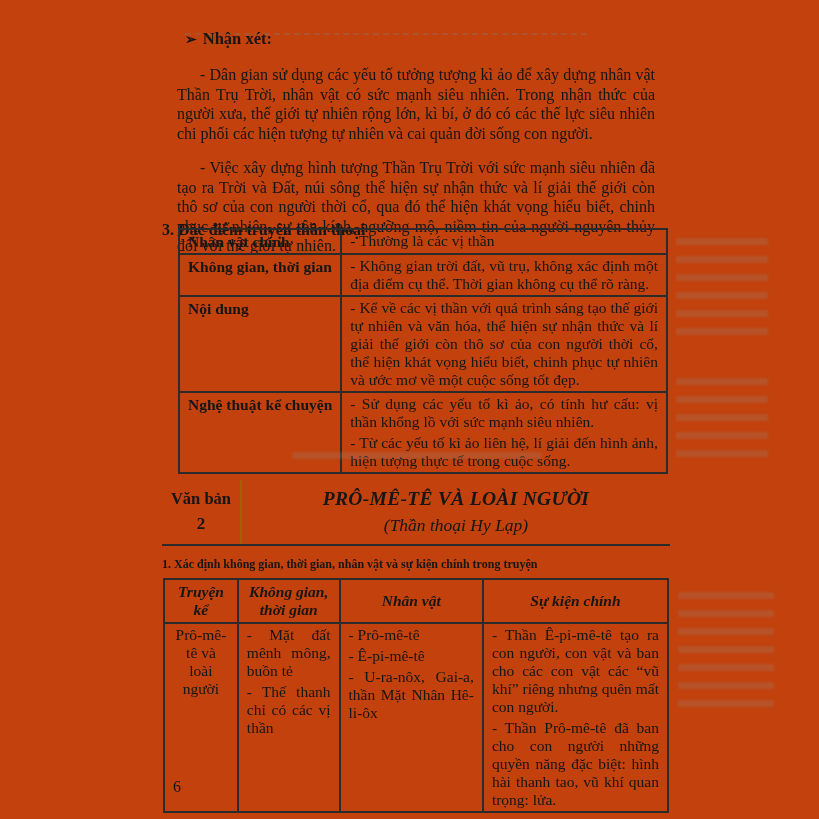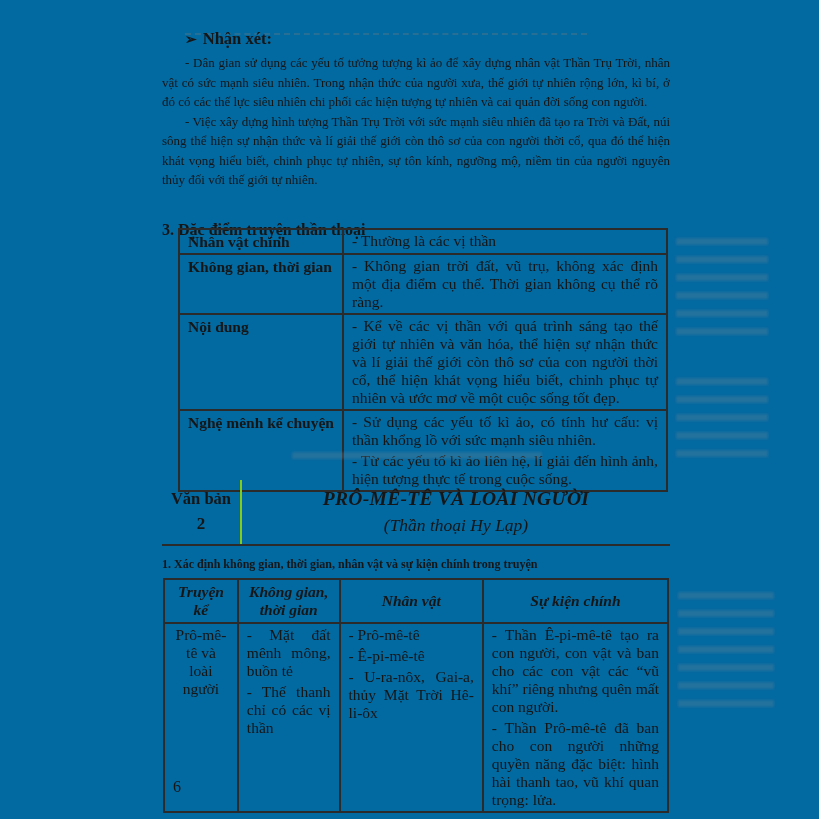--- a/index.html
+++ b/index.html
@@ -1,41 +1,41 @@
 <!DOCTYPE html>
 <html><head>
 <meta charset="utf-8">
 <style>
   html,body{margin:0;padding:0;background:#ffffff;}
   .page{
     position:relative;
     width:819px;height:819px;
-    background:#0369a1;
+    background:#c2410c;
     font-family:"Liberation Serif", serif;
     color:#161616;
     overflow:hidden;
   }
   
   .sec-remark{position:absolute;top:28px;left:162px;width:508px;}
   .remark-head{font-weight:700;font-size:16.5px;margin:0 0 3px 23px;line-height:21px;}
   .arrow-icon{font-size:14px;margin-right:6px;}
-  .remark-para{margin:0;text-align:justify;text-indent:23px;font-size:13px;line-height:19.5px;}
+  .remark-para{margin:15px;text-align:justify;text-indent:23px;font-size:16px;line-height:19.5px;}
   
   .sec-h3{position:absolute;top:220px;left:162px;width:508px;font-weight:700;font-size:16px;line-height:20px;}
   .sec-table1{position:absolute;top:228px;left:178px;}
   table{border-collapse:collapse;}
   .tbl{font-size:15.5px;line-height:18px;}
   .tbl td,.tbl th{border:2px solid #2b2b2b;vertical-align:top;padding:2px 8px;}
   .t1{width:490px;}
   .t1 .label-cell{font-weight:700;padding-top:3px;white-space:nowrap;}
   .cell-para{text-align:justify;}
   .cell-para + .cell-para{margin-top:3px;}
   
   .sec-vanban{position:absolute;top:480px;left:162px;width:508px;display:flex;border-bottom:2px solid #2b2b2b;height:64px;}
-  .vb-left{width:78px;border-right:2px solid #84cc16;text-align:center;padding-top:7px;}
+  .vb-left{width:78px;border-right:2px solid #a16207;text-align:center;padding-top:7px;}
   .vb-label{font-weight:700;font-size:16.5px;line-height:24px;}
   .vb-number{font-weight:700;font-size:17px;line-height:26px;}
   .vb-right{flex:1;text-align:center;padding-top:5px;}
   .vb-title{font-weight:700;font-style:italic;font-size:19.5px;line-height:27px;letter-spacing:.3px;}
   .vb-subtitle{font-style:italic;font-size:17.5px;line-height:26px;}
   
   .sec-h1{position:absolute;top:554px;left:162px;width:520px;font-weight:700;font-size:12px;line-height:20px;}
   .sec-table2{position:absolute;top:578px;left:163px;}
   .t2{width:506px;}
   .t2 th{font-weight:700;font-style:italic;text-align:center;vertical-align:middle;padding:3px 4px;font-size:15.5px;line-height:18px;}
@@ -89,21 +89,21 @@
             <div class="cell-para">- Không gian trời đất, vũ trụ, không xác định một địa điểm cụ thể. Thời gian không cụ thể rõ ràng.</div>
           </td>
       </tr>
       <tr>
         <td class="label-cell">Nội dung</td>
         <td>
             <div class="cell-para">- Kể về các vị thần với quá trình sáng tạo thế giới tự nhiên và văn hóa, thể hiện sự nhận thức và lí giải thế giới còn thô sơ của con người thời cổ, thể hiện khát vọng hiểu biết, chinh phục tự nhiên và ước mơ về một cuộc sống tốt đẹp.</div>
           </td>
       </tr>
       <tr>
-        <td class="label-cell">Nghệ mênh kể chuyện</td>
+        <td class="label-cell">Nghệ thuật kể chuyện</td>
         <td>
             <div class="cell-para">- Sử dụng các yếu tố kì ảo, có tính hư cấu: vị thần khổng lồ với sức mạnh siêu nhiên.</div>
             <div class="cell-para">- Từ các yếu tố kì ảo liên hệ, lí giải đến hình ảnh, hiện tượng thực tế trong cuộc sống.</div>
           </td>
       </tr>
     </tbody>
   </table>
 
   <div class="ghost ghost-a"></div>
   <div class="ghost ghost-b"></div>
@@ -140,21 +140,21 @@
     <tbody>
       <tr>
         <td class="center-cell">Prô-mê-tê và loài người</td>
         <td>
             <div class="cell-para">- Mặt đất mênh mông, buồn tẻ</div>
             <div class="cell-para">- Thế thanh chỉ có các vị thần</div>
           </td>
         <td>
             <div class="cell-para">- Prô-mê-tê</div>
             <div class="cell-para">- Ê-pi-mê-tê</div>
-            <div class="cell-para">- U-ra-nôx, Gai-a, thủy Mặt Trời Hê-li-ôx</div>
+            <div class="cell-para">- U-ra-nôx, Gai-a, thần Mặt Nhân Hê-li-ôx</div>
           </td>
         <td>
             <div class="cell-para">- Thần Ê-pi-mê-tê tạo ra con người, con vật và ban cho các con vật các “vũ khí” riêng nhưng quên mất con người.</div>
             <div class="cell-para">- Thần Prô-mê-tê đã ban cho con người những quyền năng đặc biệt: hình hài thanh tao, vũ khí quan trọng: lửa.</div>
           </td>
       </tr>
     </tbody>
   </table>
 
   <div class="ghost ghost-c"></div>

